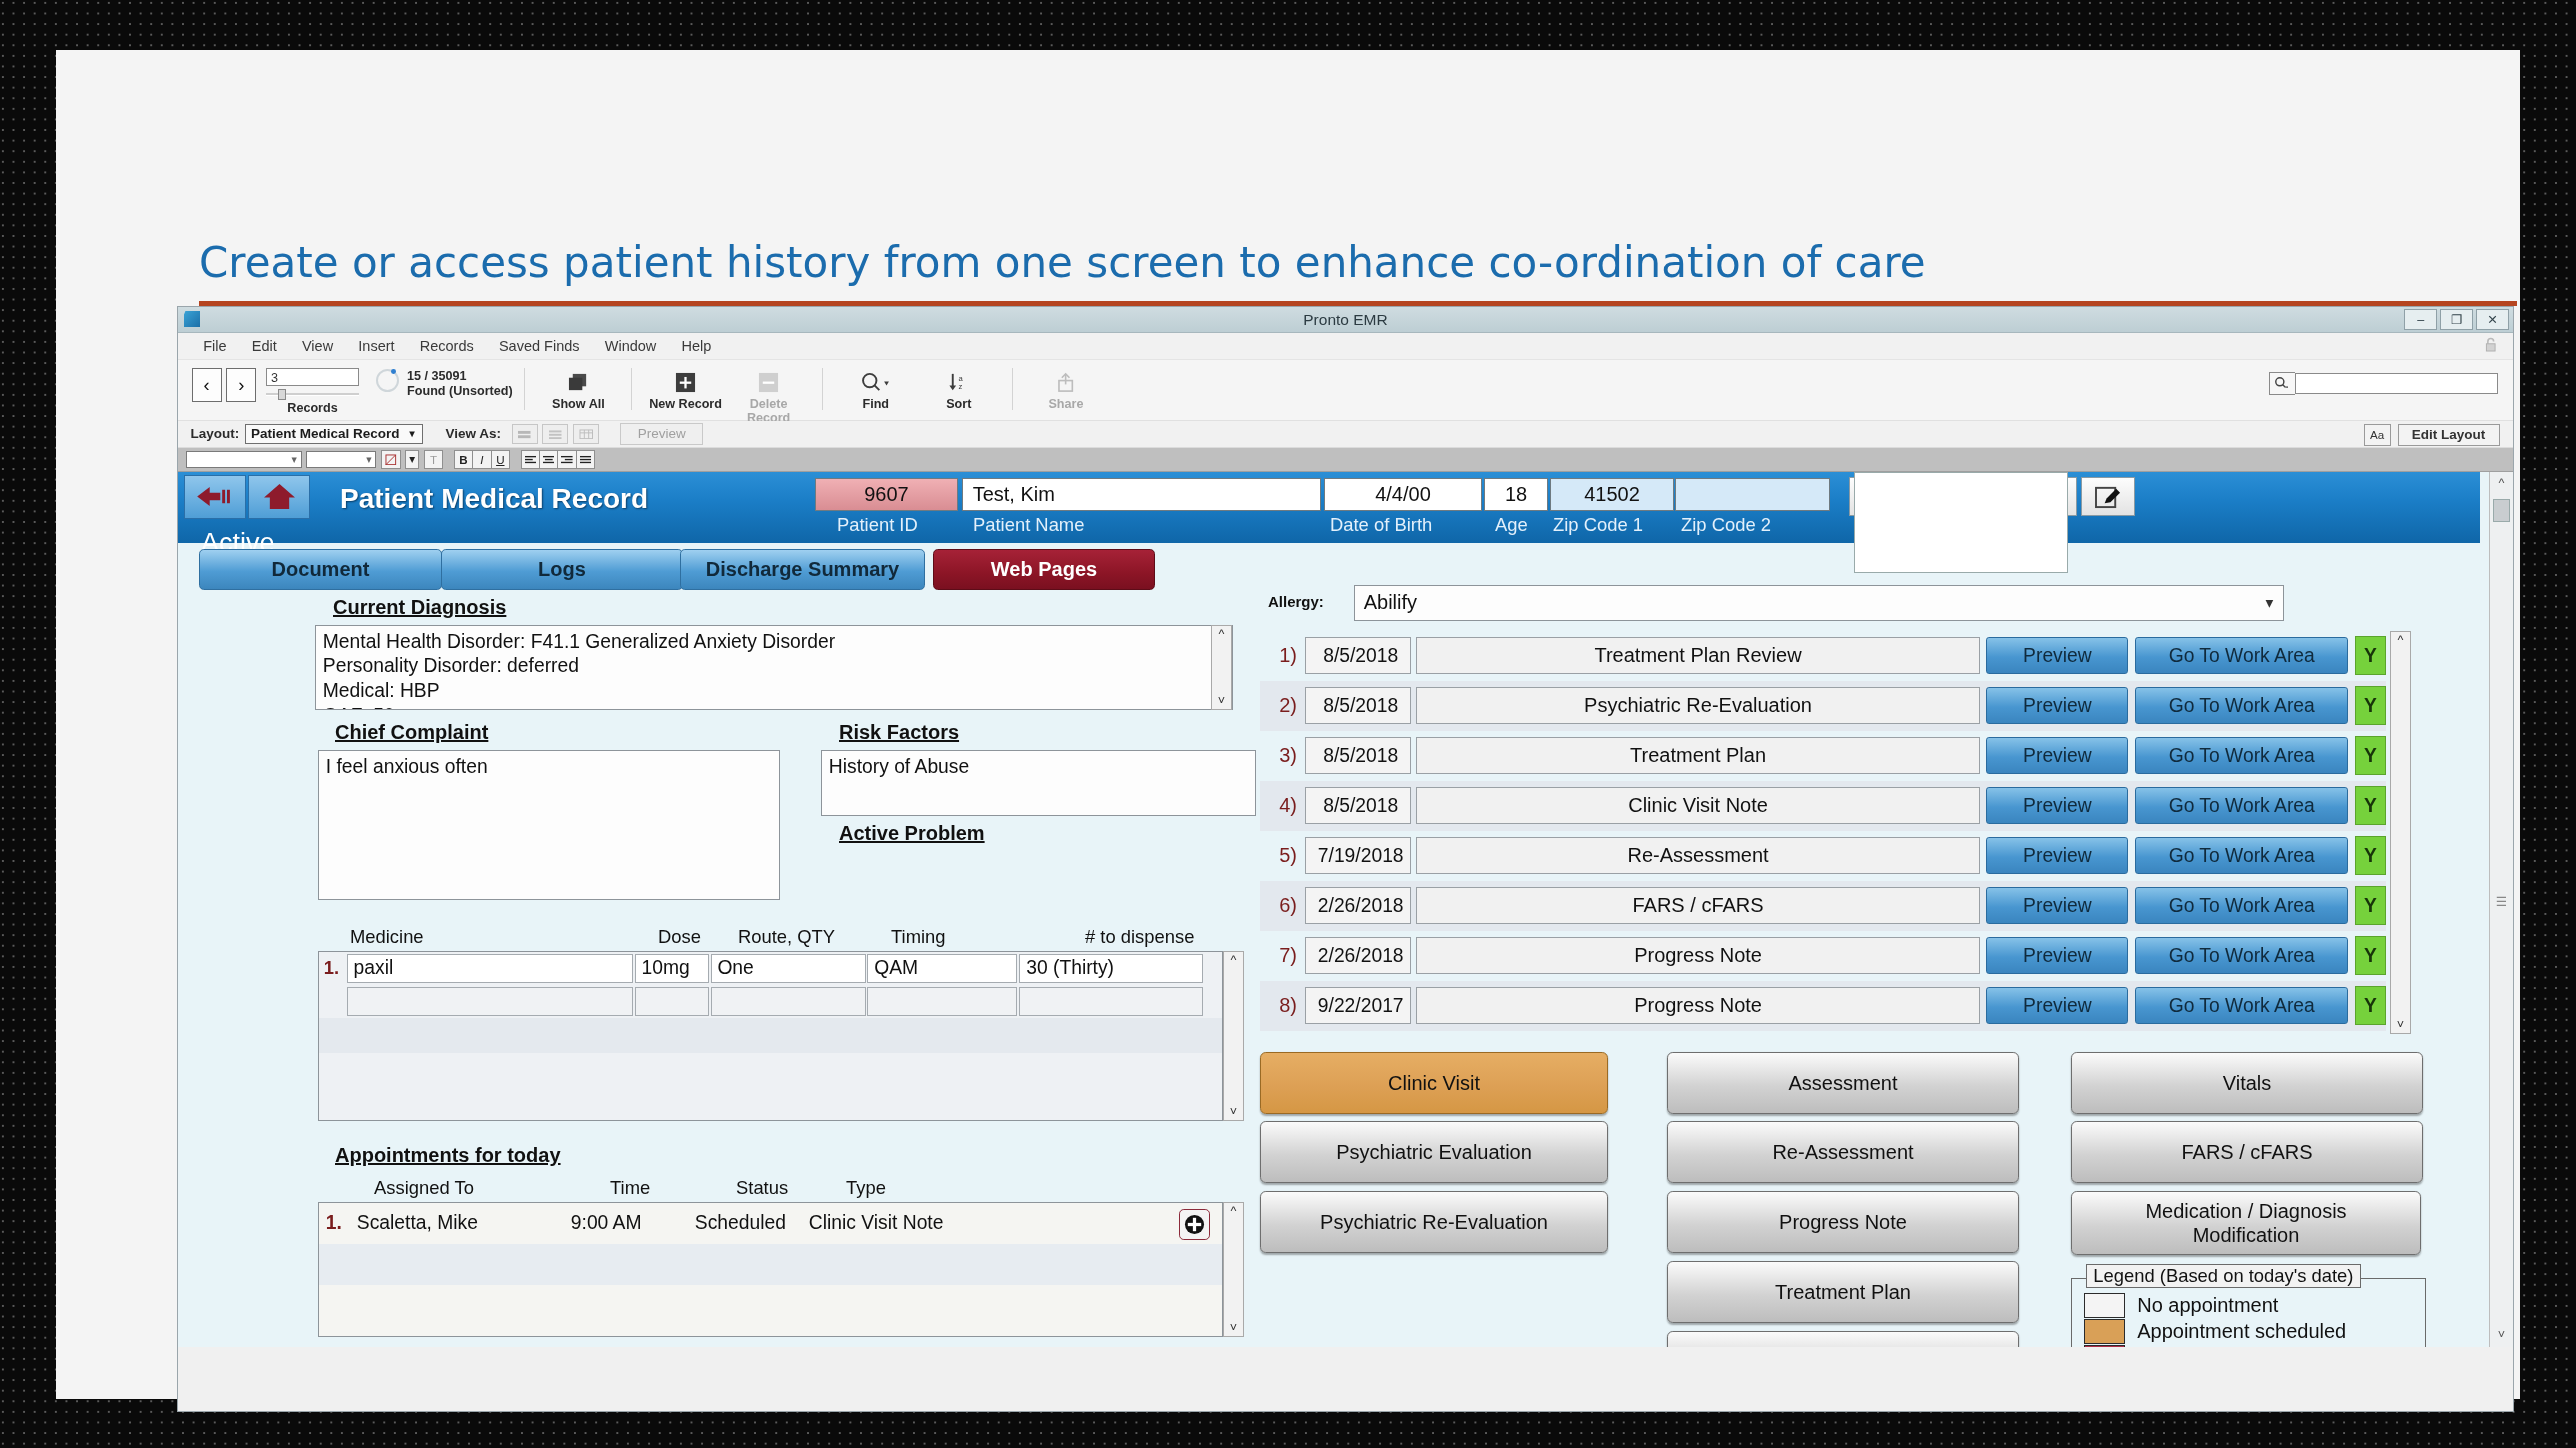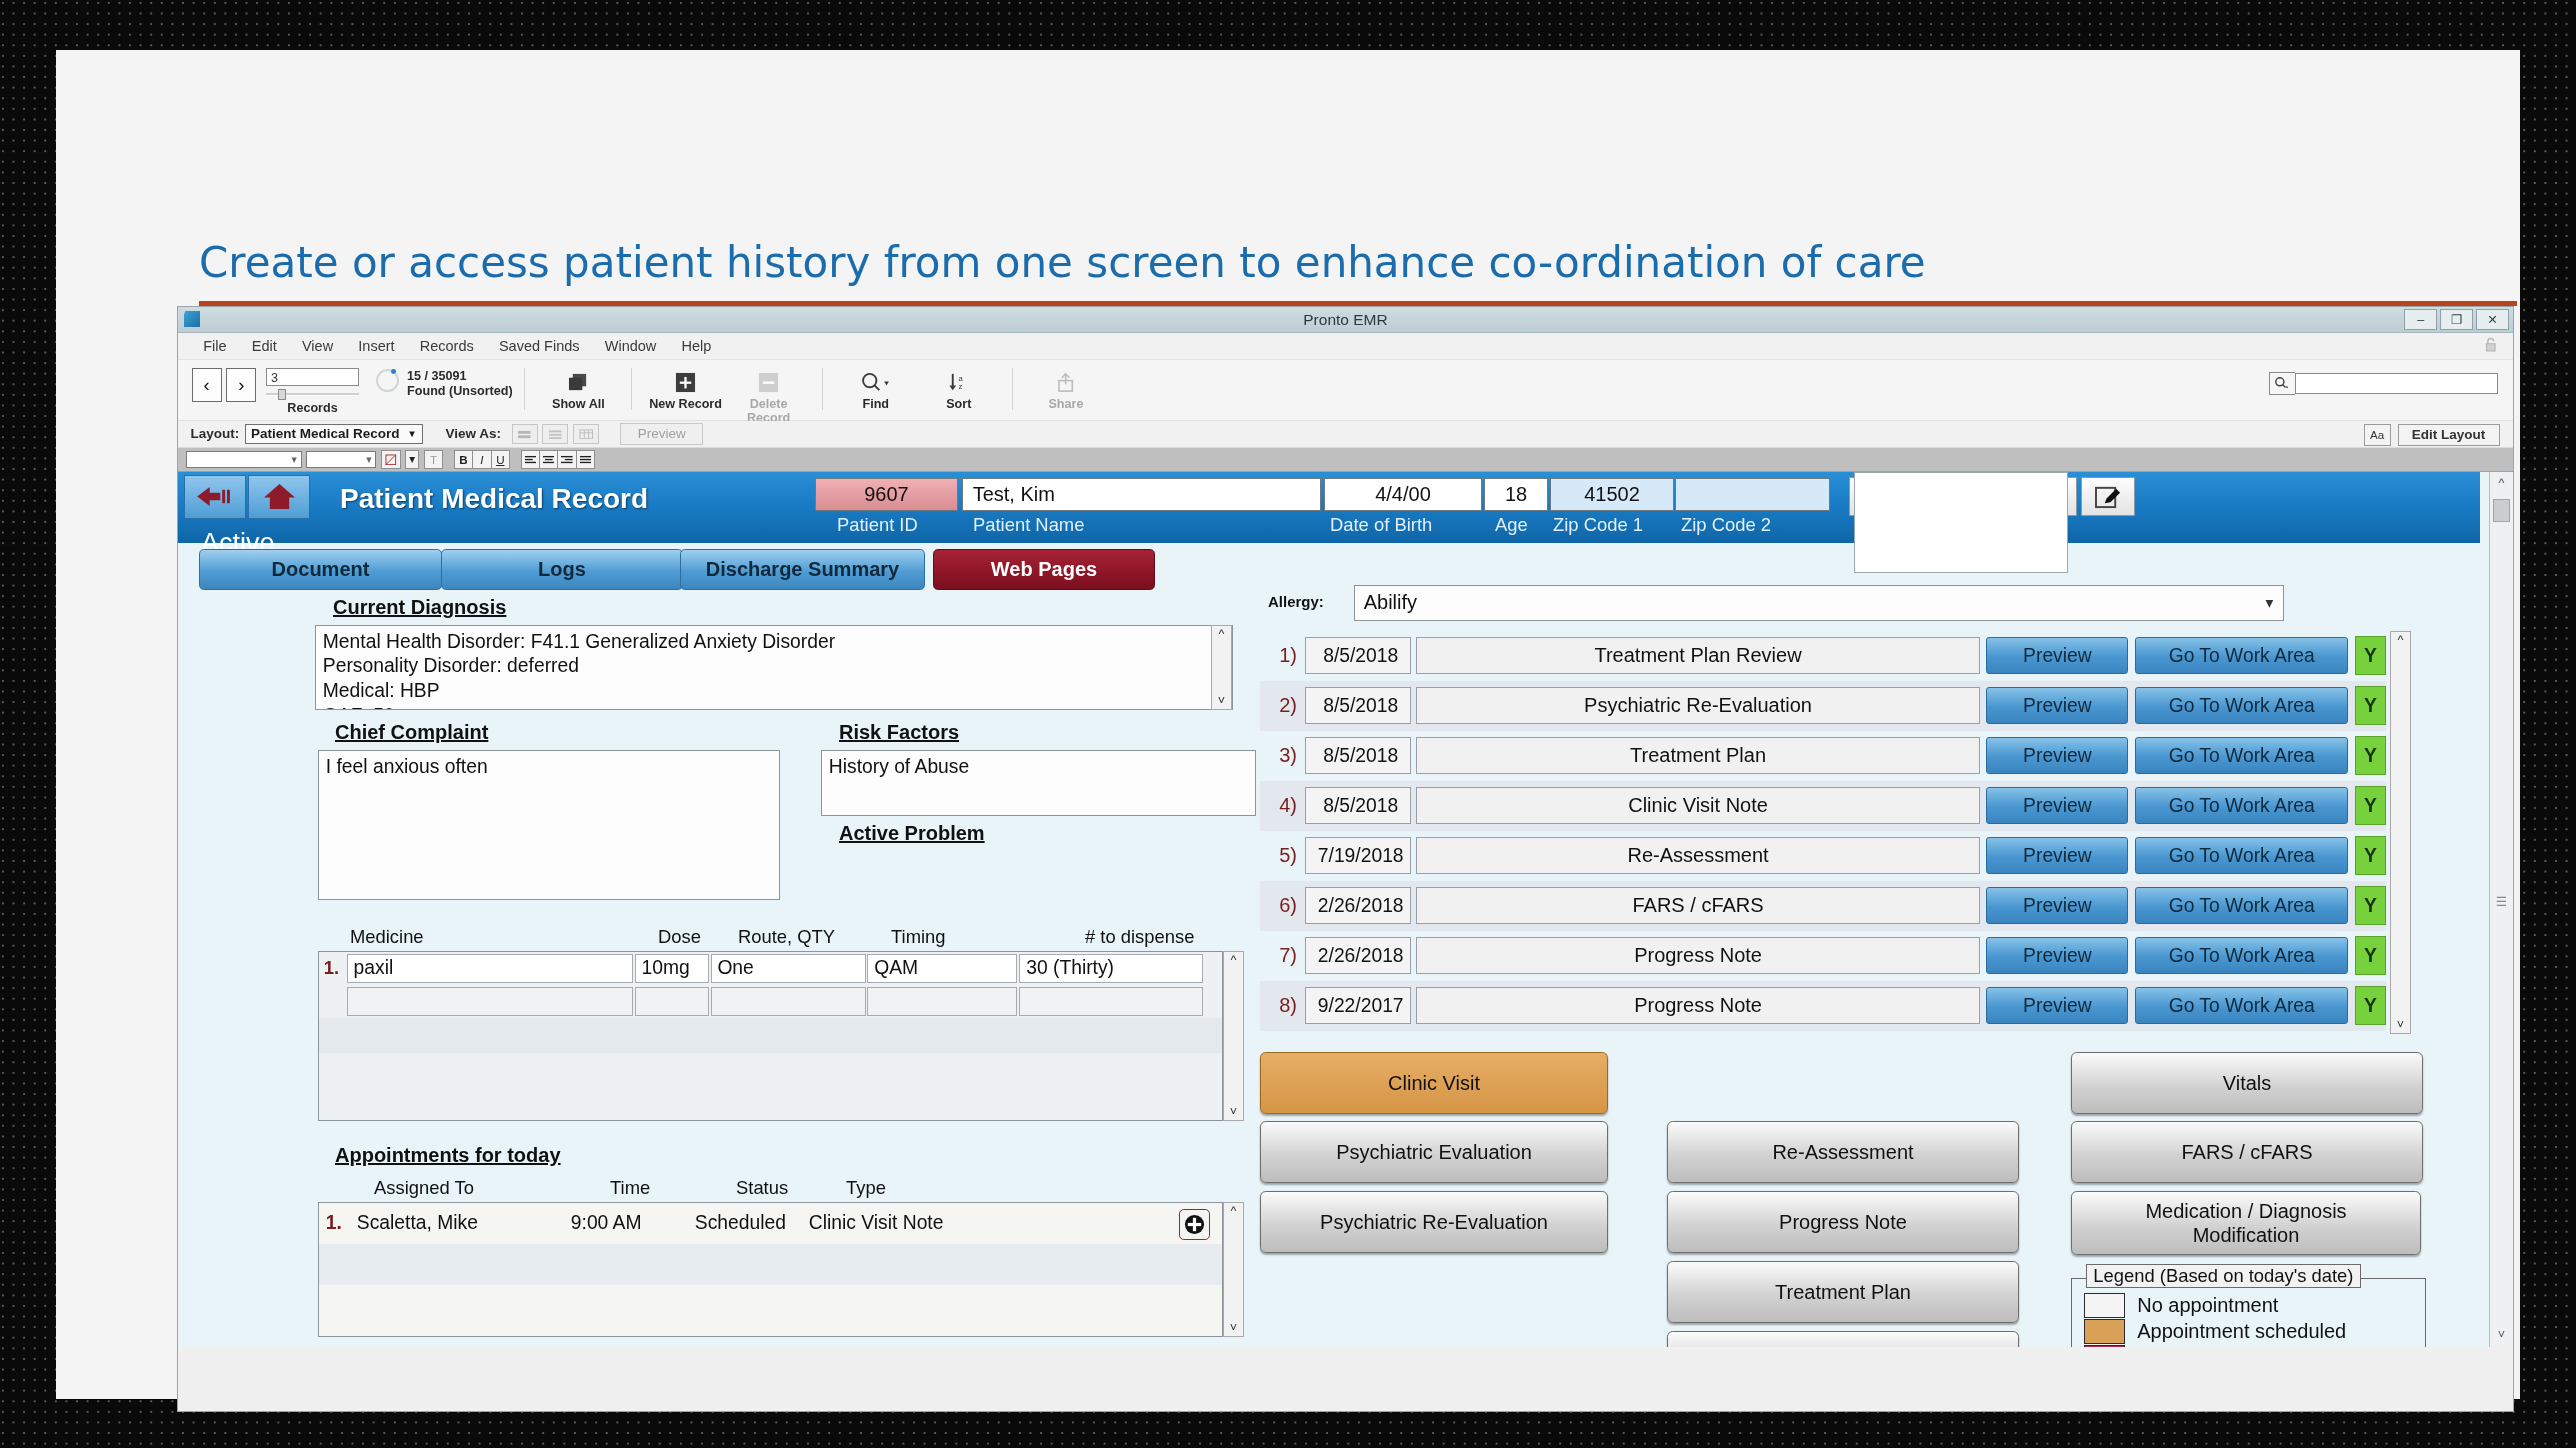--- a/index.html
+++ b/index.html
@@ -719,20 +719,21 @@
       </div>
       <div class="vscroll" style="left:2212px;top:159px;height:403px;">
         <div class="ar">^</div>
         <div class="ar">˅</div>
       </div>
 
       <div class="actbtn orange" style="left:1082px;top:580px;width:346px;height:60px;">Clinic Visit</div>
       <div class="actbtn" style="left:1082px;top:649px;width:346px;height:60px;">Psychiatric Evaluation</div>
       <div class="actbtn" style="left:1082px;top:719px;width:346px;height:60px;">Psychiatric Re-Evaluation</div>
 
+      <div class="actbtn" style="left:1489px;top:580px;width:350px;height:60px;">Assessment</div>
       <div class="actbtn" style="left:1489px;top:649px;width:350px;height:60px;">Re-Assessment</div>
       <div class="actbtn" style="left:1489px;top:719px;width:350px;height:60px;">Progress Note</div>
       <div class="actbtn" style="left:1489px;top:789px;width:350px;height:60px;">Treatment  Plan</div>
       <div class="actbtn" style="left:1489px;top:859px;width:350px;height:60px;">Treatment  Plan Review</div>
 
       <div class="actbtn" style="left:1893px;top:580px;width:350px;height:60px;">Vitals</div>
       <div class="actbtn" style="left:1893px;top:649px;width:350px;height:60px;">FARS / cFARS</div>
       <div class="actbtn" style="left:1893px;top:719px;width:350px;height:64px;padding:0 17.4px;box-sizing:border-box;">Medication / Diagnosis Modification</div>
 
       <div class="legendbox" style="left:1893px;top:806px;width:355px;height:145px;">

